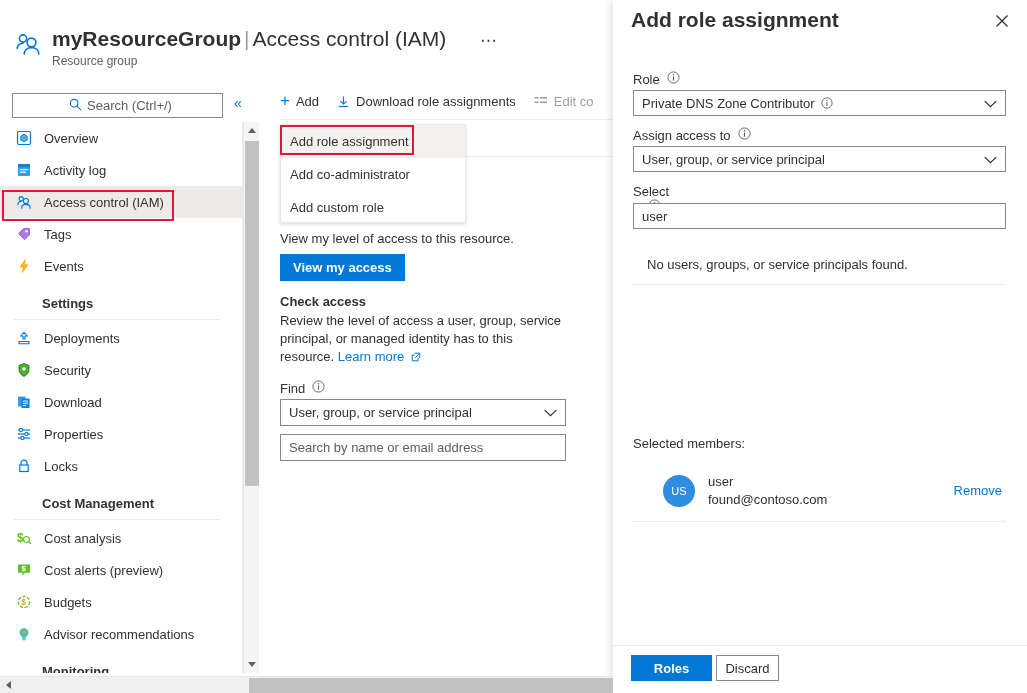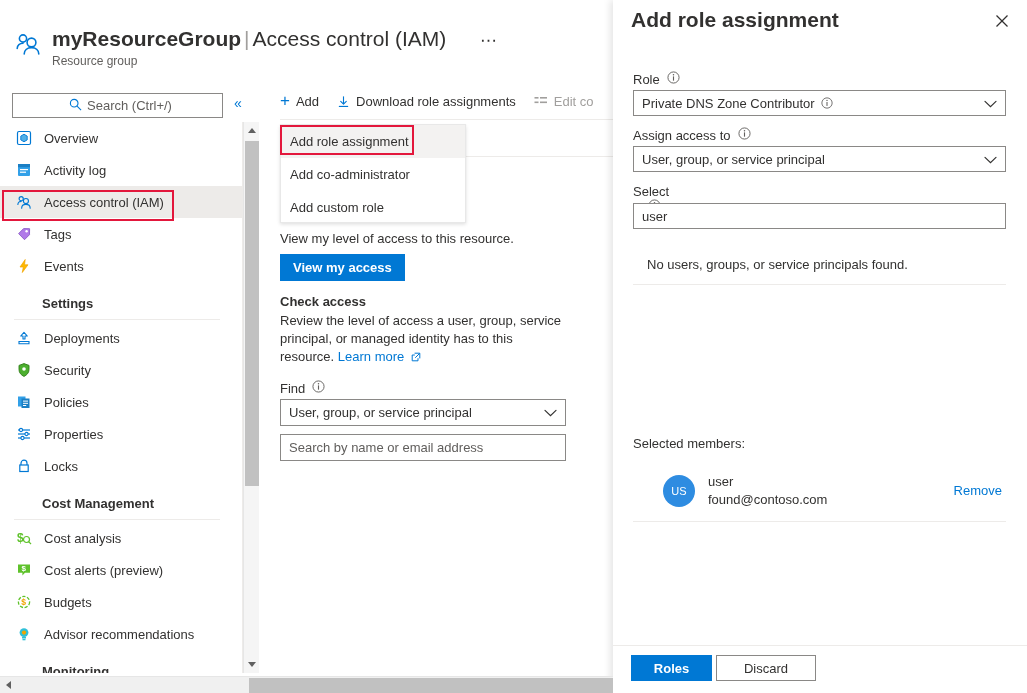--- a/index.html
+++ b/index.html
@@ -353,21 +353,21 @@
   #btn-save {
     position: absolute; left: 631px; top: 655px;
     width: 81px; height: 26px;
     background: #0078d4; color: #fff;
     border: none; font-size: 13px; font-weight: 600;
     font-family: "Segoe UI", "Liberation Sans", sans-serif;
     cursor: pointer;
   }
   #btn-discard {
     position: absolute; left: 716px; top: 655px;
-    width: 100px; height: 26px;
+    width: 63px; height: 26px;
     background: #fff; color: #323130;
     border: 1px solid #8a8886; font-size: 13px;
     font-family: "Segoe UI", "Liberation Sans", sans-serif;
     cursor: pointer;
   }
 </style>
 </head>
 <body>
 
 <div id="root">
@@ -485,21 +485,21 @@
       <div class="nav-item">
         <span class="nav-icon">
           <svg width="16" height="16" viewBox="0 0 16 16">
             <rect x="2" y="2.5" width="7.5" height="10" fill="#32a0e8"></rect>
             <rect x="5.5" y="4.5" width="8" height="9.5" fill="#1b7fc4"></rect>
             <rect x="7" y="6.6" width="5" height="1" fill="#ffffff"></rect>
             <rect x="7" y="8.8" width="5" height="1" fill="#ffffff"></rect>
             <rect x="7" y="11" width="3.2" height="1" fill="#ffffff"></rect>
           </svg>
         </span>
-        <span>Policies</span>
+        <span>Download</span>
       </div>
 
       <div class="nav-item">
         <span class="nav-icon">
           <svg width="16" height="16" viewBox="0 0 16 16">
             <line x1="2" y1="4" x2="14" y2="4" stroke="#0078d4" stroke-width="1.2"></line>
             <line x1="2" y1="8" x2="14" y2="8" stroke="#0078d4" stroke-width="1.2"></line>
             <line x1="2" y1="12" x2="14" y2="12" stroke="#0078d4" stroke-width="1.2"></line>
             <circle cx="5" cy="4" r="1.6" fill="#fff" stroke="#0078d4" stroke-width="1.1"></circle>
             <circle cx="10.5" cy="8" r="1.6" fill="#fff" stroke="#0078d4" stroke-width="1.1"></circle>

